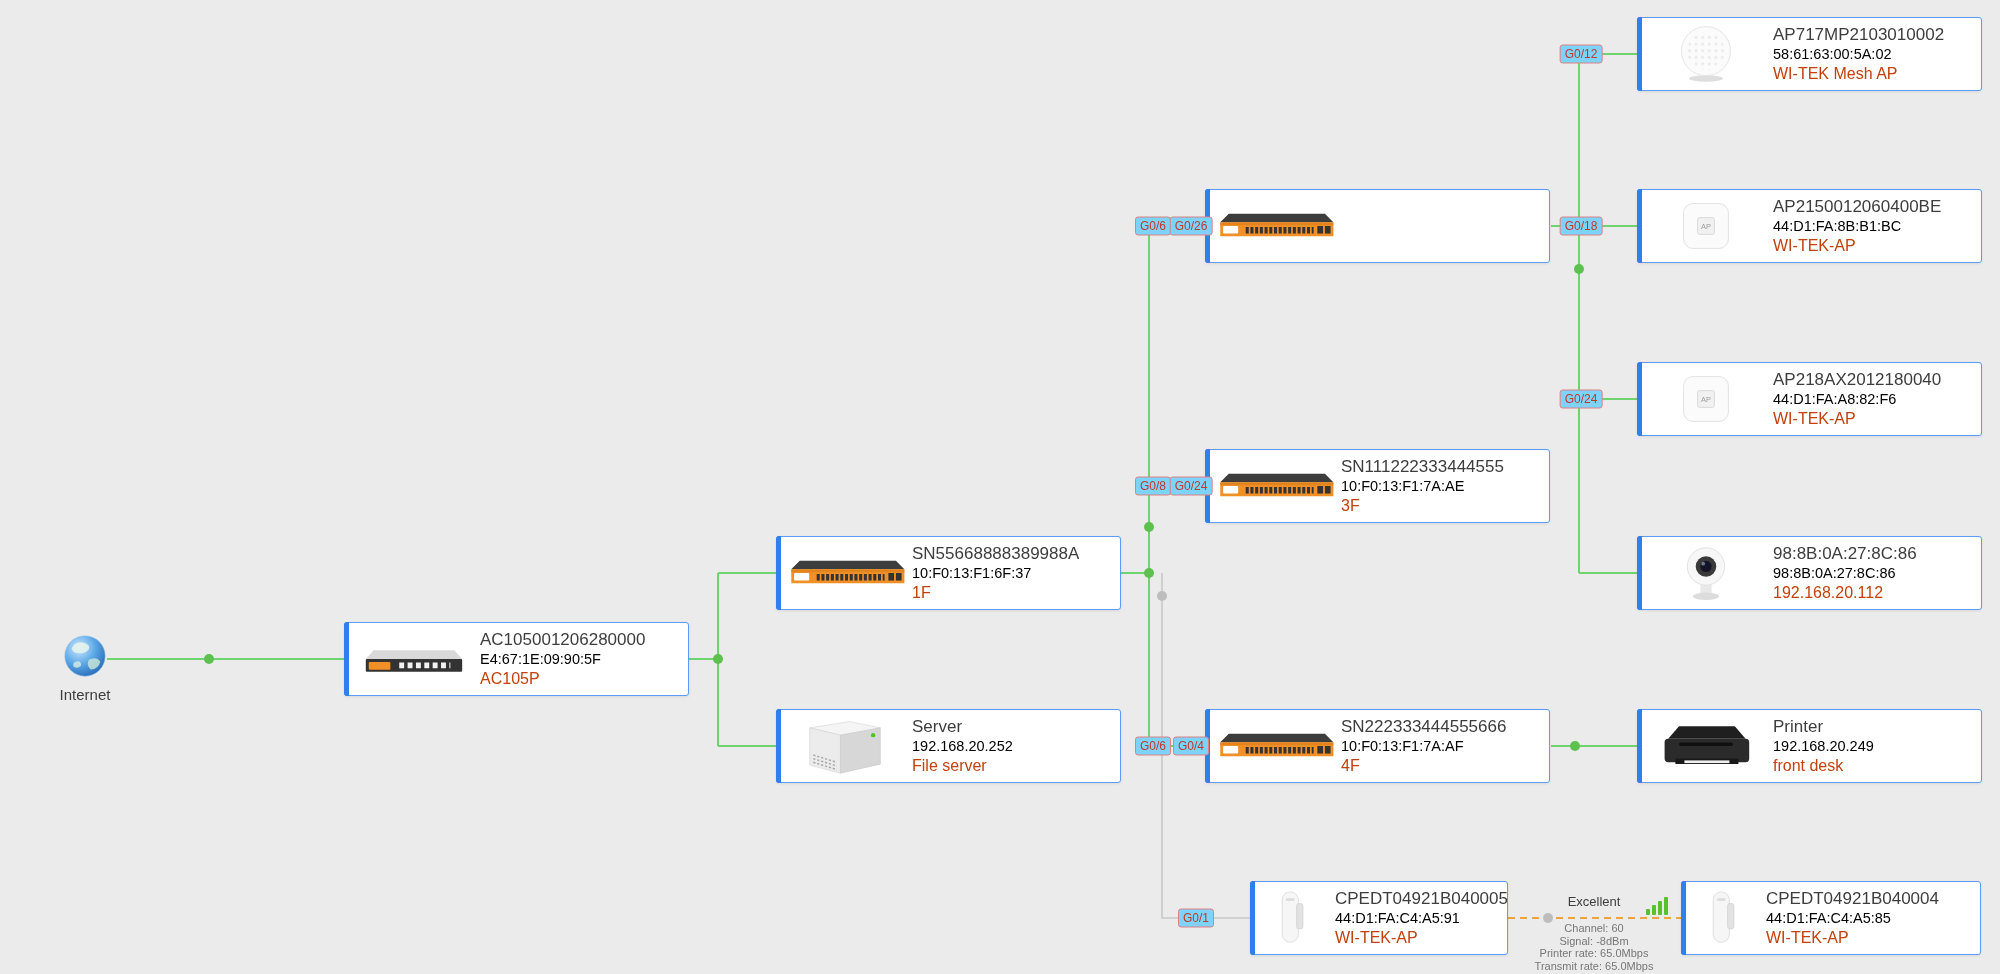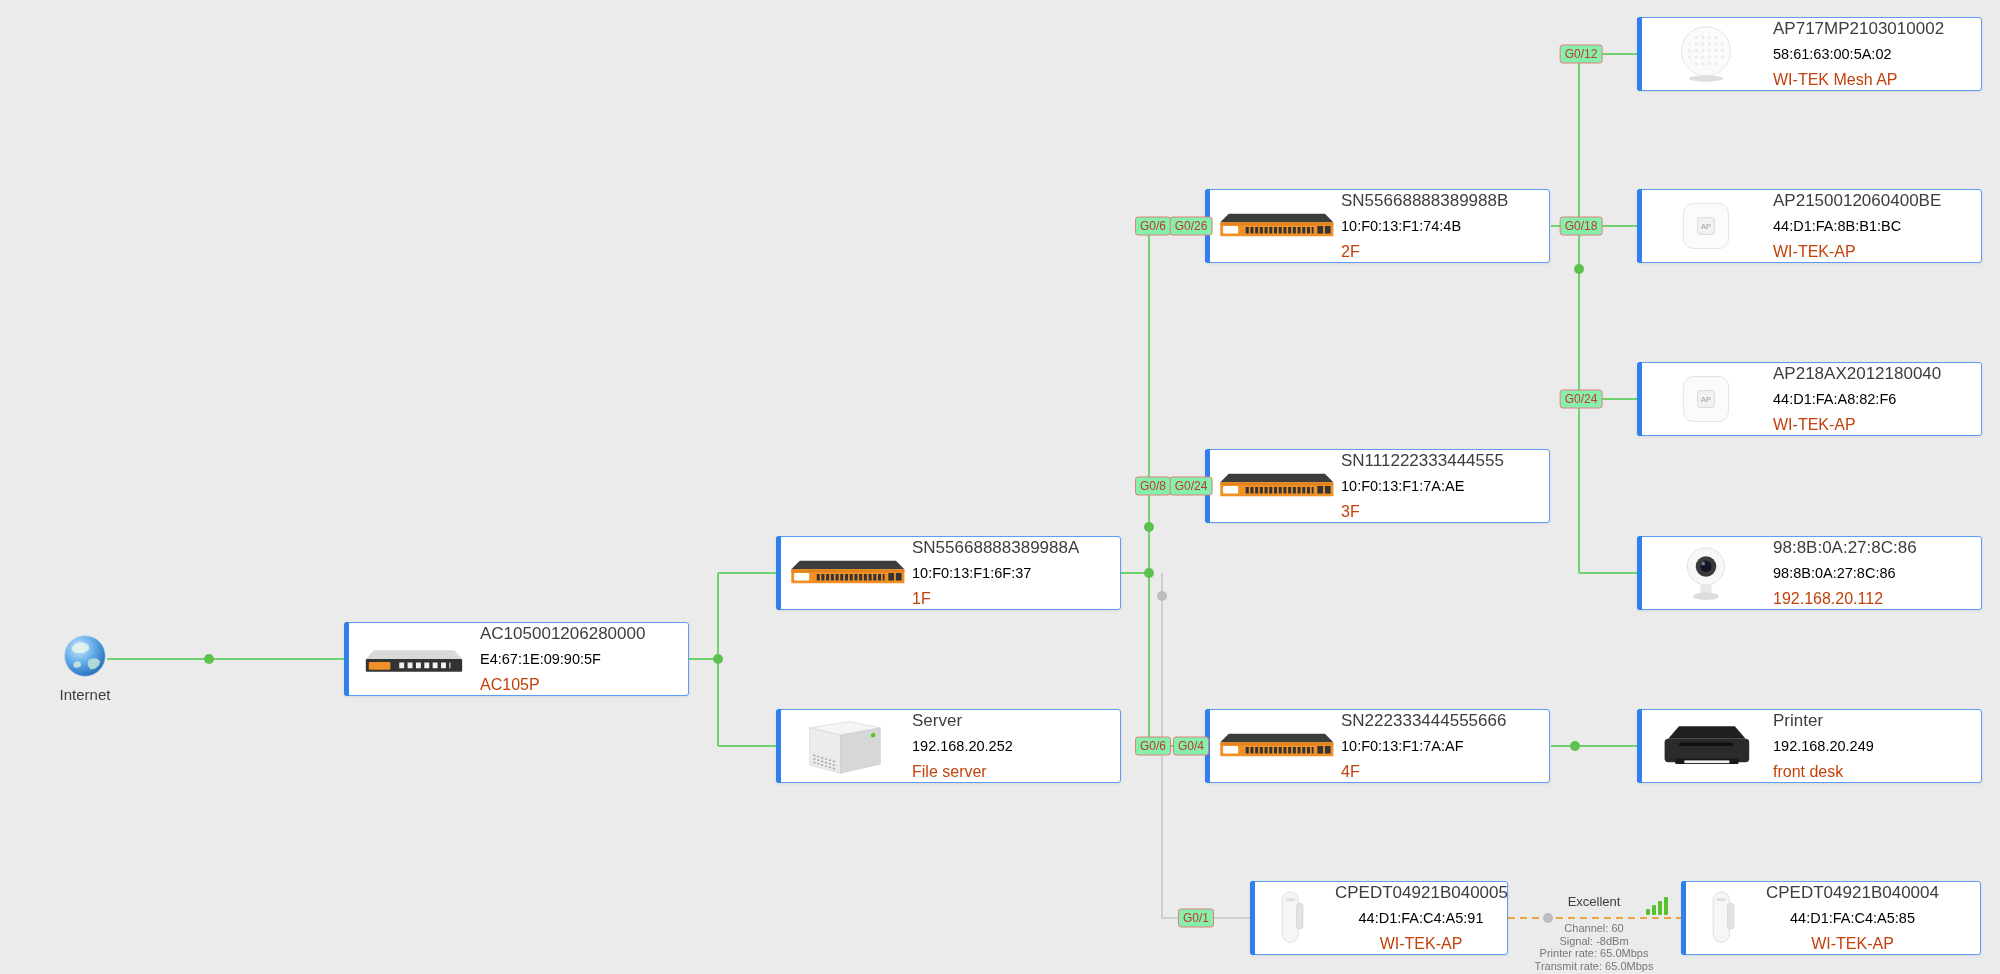--- a/index.html
+++ b/index.html
@@ -3,28 +3,28 @@
 <meta charset="utf-8">
 <style>
   html,body{margin:0;padding:0;}
   body{background:#ebebeb;font-family:"Liberation Sans",sans-serif;}
   .canvas{position:relative;width:2000px;height:974px;background:#ebebeb;overflow:hidden;}
   .links{position:absolute;left:0;top:0;z-index:1;}
   .hidden-defs{position:absolute;width:0;height:0;overflow:hidden;}
   .card{position:absolute;z-index:2;width:345px;height:74px;background:#ffffff;border:1px solid #5a9cf8;border-radius:3px;display:flex;align-items:center;box-sizing:border-box;box-shadow:0 1px 3px rgba(0,0,0,0.08);}
   .card .accent{position:absolute;left:-1px;top:-1px;height:calc(100% + 2px);width:5px;background:#2f80ed;border-radius:3px 0 0 3px;}
   .dev{width:135px;min-width:135px;display:flex;align-items:center;justify-content:center;}
-  .card.cpe{width:258px;text-align:center;}
+  .card.cpe{width:258px;}
   .card.cpe .dev{width:84px;min-width:84px;}
   .card.cpe2{width:300px;}
-  .info{display:flex;flex-direction:column;gap:8px;line-height:1.15;overflow:hidden;}
+  .info{display:flex;flex-direction:column;gap:2px;line-height:1.15;overflow:hidden;}
   .t1{font-size:17px;color:#3d3d3d;white-space:nowrap;}
   .t2{font-size:14.5px;color:#000000;white-space:nowrap;}
   .t3{font-size:16px;color:#c2410c;white-space:nowrap;}
-  .port{position:absolute;z-index:3;transform:translate(-50%,-50%);background:#86efac;border:1px solid #e08080;color:#c0392b;border-radius:3px;font-size:12px;padding:1px 4px;line-height:1.25;white-space:nowrap;}
+  .port{position:absolute;z-index:3;transform:translate(-50%,-50%);background:#7dd3fc;border:1px solid #e08080;color:#c0392b;border-radius:3px;font-size:12px;padding:1px 4px;line-height:1.25;white-space:nowrap;}
   .internet{position:absolute;left:54px;top:633px;width:62px;display:flex;flex-direction:column;align-items:center;z-index:2;justify-content:center;}
   .internet .globe{width:46px;height:46px;}
   .internet-label{margin-top:7px;font-size:15px;color:#3d3d3d;}
   .wl-quality{position:absolute;left:1594px;top:901px;transform:translate(-50%,-50%);font-size:13px;color:#3d3d3d;z-index:3;}
   .wl-bars{position:absolute;left:1645px;top:896px;width:26px;height:20px;z-index:3;}
   .wl-details{position:absolute;left:1594px;top:922px;transform:translateX(-50%);text-align:center;font-size:11px;color:#777777;z-index:3;line-height:12.5px;white-space:nowrap;}
 </style>
 </head>
 <body>
 
@@ -189,25 +189,20 @@
     </div>
   </div>
 
   <div class="card" style="left:1205px;top:189px">
     <span class="accent"></span>
     <span class="dev">
         <svg width="132" height="42">
           <use href="#sym-switch"></use>
         </svg>
       </span>
-    <div class="info">
-      <div class="t1">SN55668888389988B</div>
-      <div class="t2">10:F0:13:F1:74:4B</div>
-      <div class="t3">2F</div>
-    </div>
   </div>
 
   <div class="card" style="left:1205px;top:449px">
     <span class="accent"></span>
     <span class="dev">
         <svg width="132" height="42">
           <use href="#sym-switch"></use>
         </svg>
       </span>
     <div class="info">

